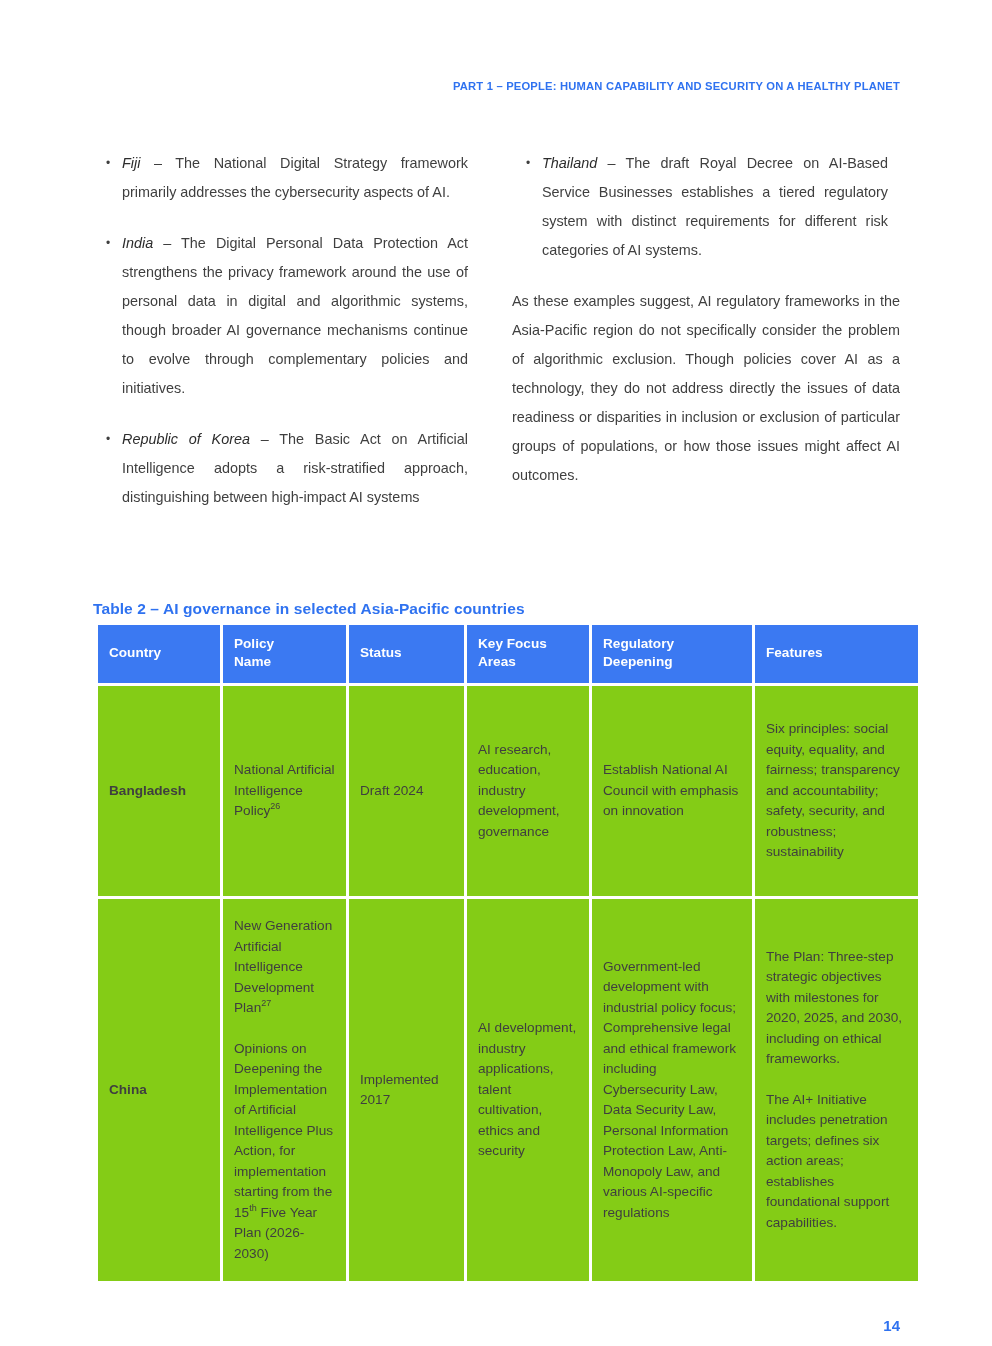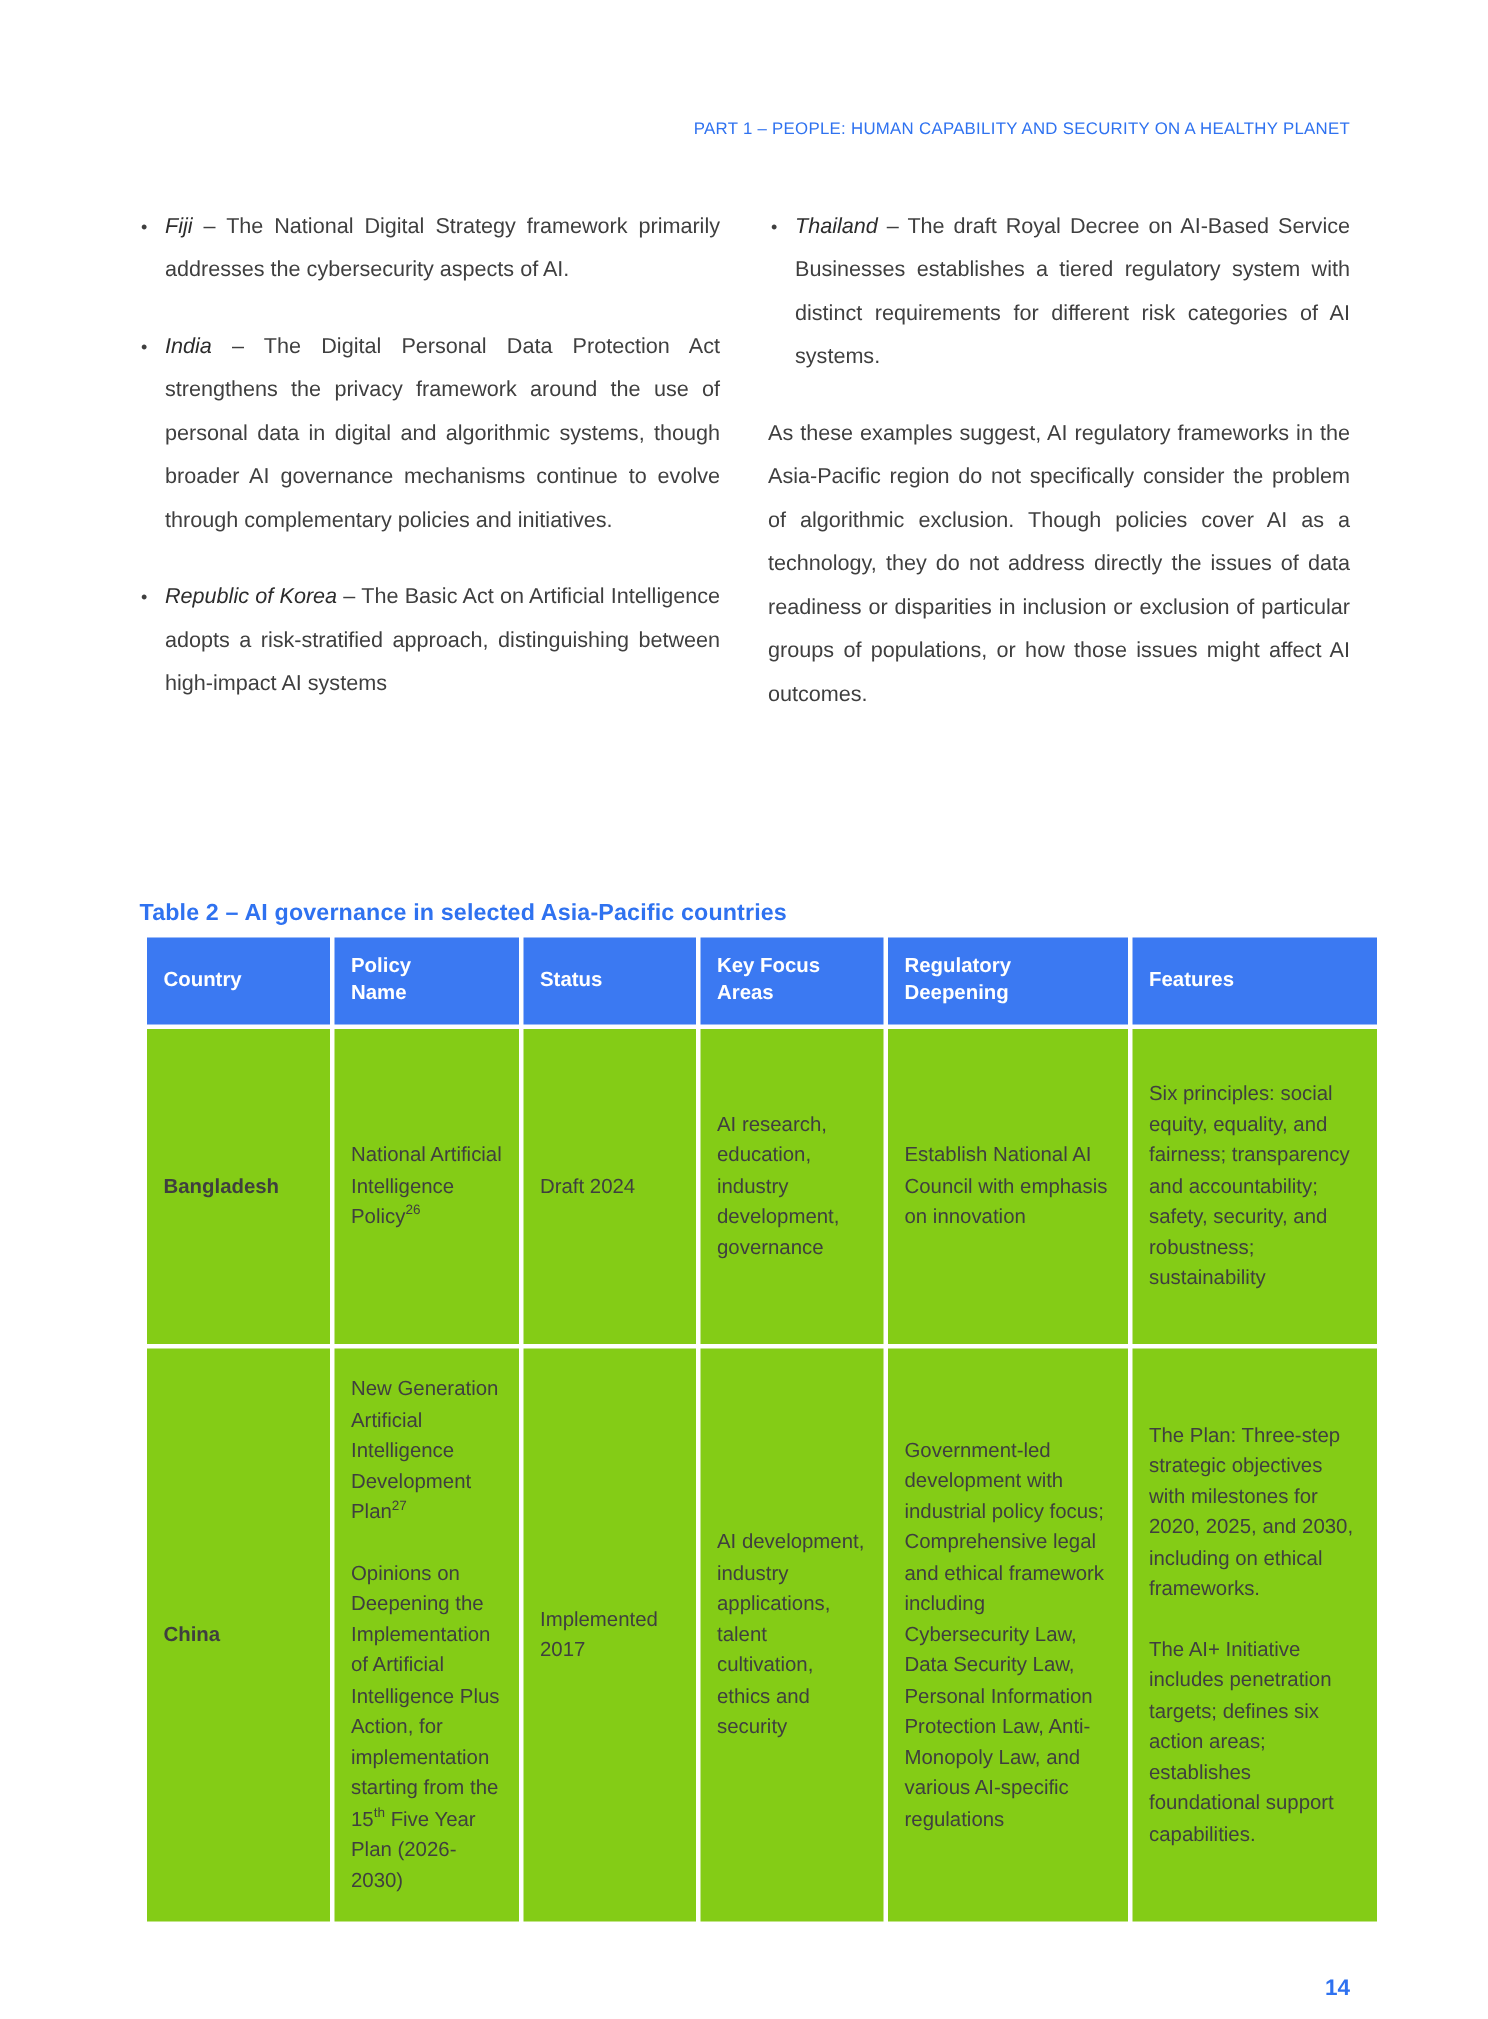--- a/index.html
+++ b/index.html
@@ -22,42 +22,42 @@
     width: 992px;
     height: 1346px;
   }
 
   
   .running-header {
     position: absolute;
     top: 80px;
     right: 92px;
     font-size: 11.2px;
-    font-weight: normal;
+    font-weight: bold;
     letter-spacing: 0.2px;
     color: #2f72f0;
     text-align: right;
     white-space: nowrap;
   }
 
   
   .columns {
     position: absolute;
     top: 137px;
     left: 92px;
     width: 808px;
     display: flex;
     gap: 32px;
   }
   .col {
     width: 388px;
   }
 
   ul.bullets {
-    margin: 0;
+    margin: 12px;
     padding: 0;
     list-style: none;
   }
   li.bullet {
     position: relative;
     padding-left: 18px;
     margin-bottom: 22px;
     font-size: 14.4px;
     line-height: 29px;
     text-align: justify;

